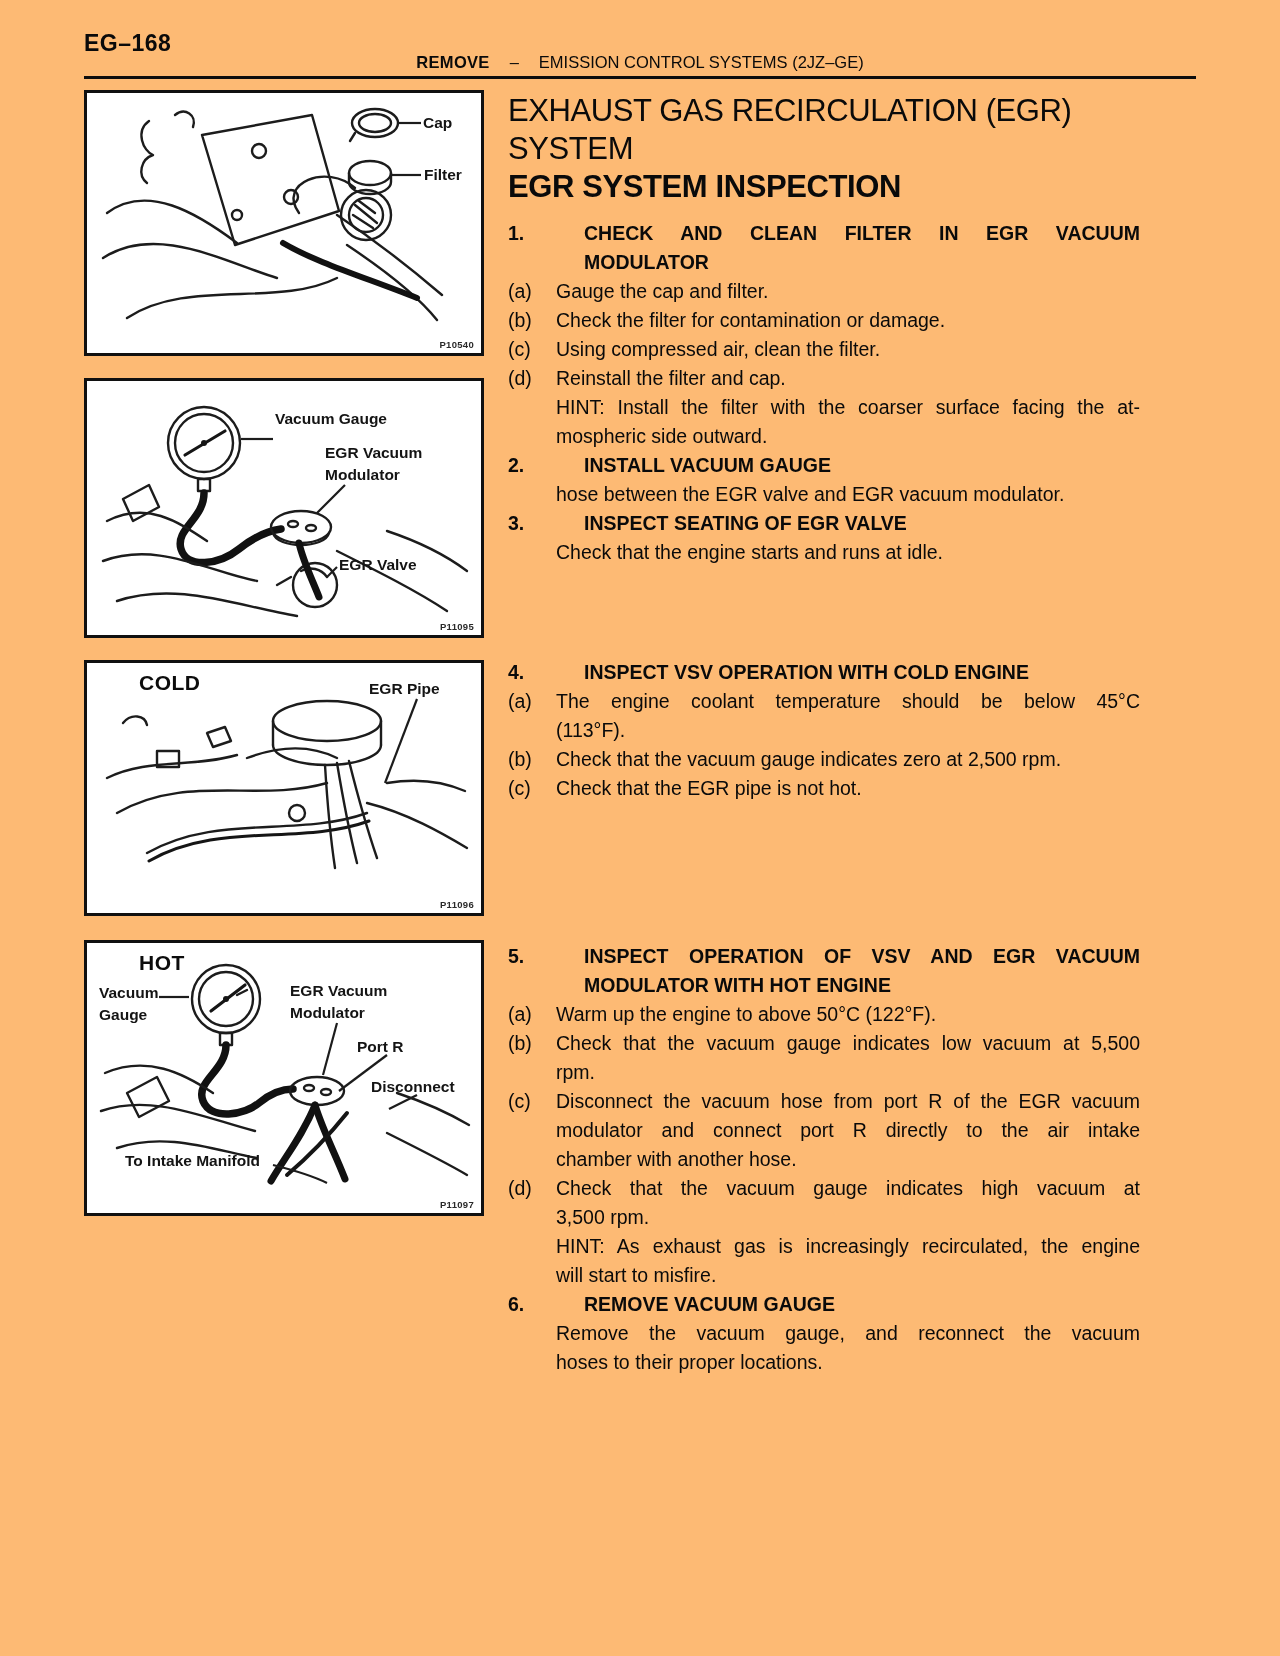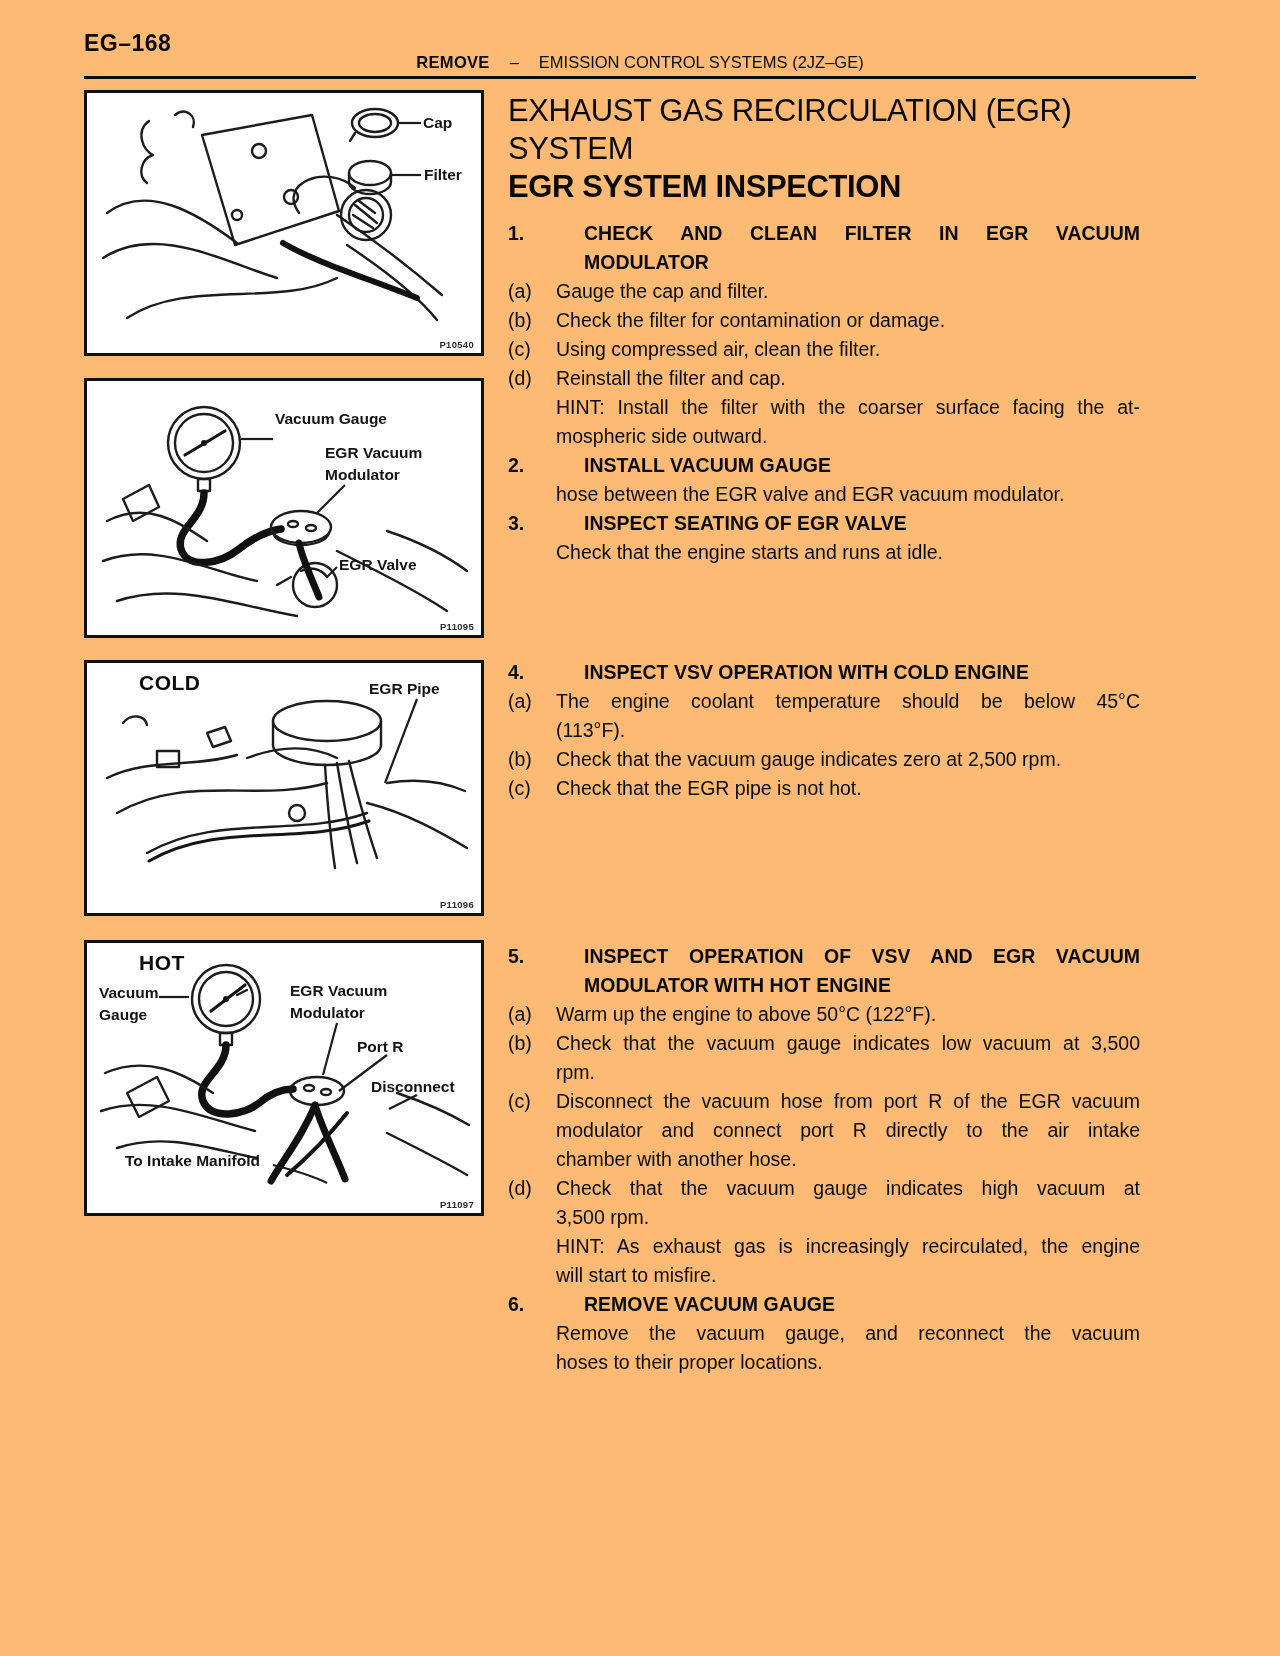--- a/index.html
+++ b/index.html
@@ -309,21 +309,21 @@
     </div>
     <div class="sub">
       <div class="sub-letter">(a)</div>
       <div class="sub-text">
           <div class="tline">Warm up the engine to above 50°C (122°F).</div>
         </div>
     </div>
     <div class="sub">
       <div class="sub-letter">(b)</div>
       <div class="sub-text">
-          <div class="tline just">Check that the vacuum gauge indicates low vacuum at 3,500</div>
+          <div class="tline just">Check that the vacuum gauge indicates low vacuum at 5,500</div>
           <div class="tline">rpm.</div>
         </div>
     </div>
     <div class="sub">
       <div class="sub-letter">(c)</div>
       <div class="sub-text">
           <div class="tline just">Disconnect the vacuum hose from port R of the EGR vacuum</div>
           <div class="tline just">modulator and connect port R directly to the air intake</div>
           <div class="tline">chamber with another hose.</div>
         </div>

